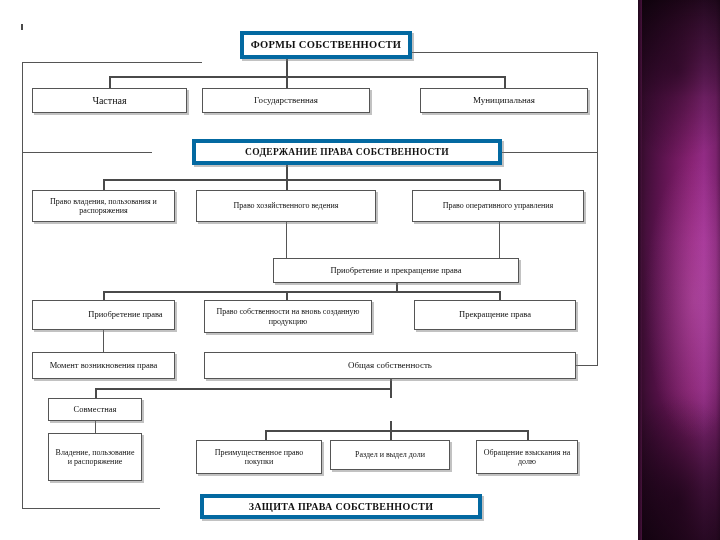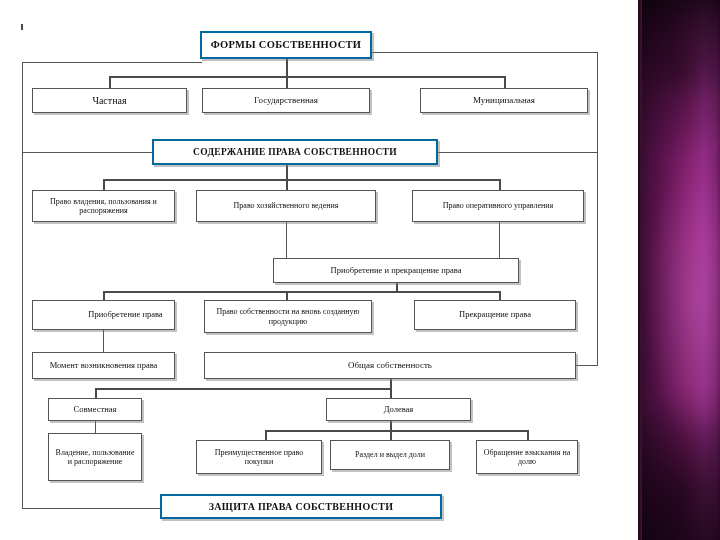--- a/index.html
+++ b/index.html
@@ -84,23 +84,24 @@
     box-shadow: 2px 2px 0 rgba(120,120,120,0.45);
     display: flex;
     align-items: center;
     justify-content: center;
     text-align: center;
     color: #111111;
     line-height: 1.15;
     padding: 2px 4px;
   }
   .node.header {
-    border: 2px solid #0369a1;
+    border: 4px solid #0369a1;
     font-weight: bold;
     letter-spacing: 0.3px;
+    margin-left: 40px;
   }
   .node .lbl {
     display: block;
     width: 100%;
   }
 </style>
 </head>
 <body>
 
 <div id="canvas">
@@ -165,21 +166,21 @@
   <div class="node" style="left:32px; top:88px; width:155px; height:25px; font-size:10px;">
     <span class="lbl">Частная</span>
   </div>
   <div class="node" style="left:202px; top:88px; width:168px; height:25px; font-size:9px;">
     <span class="lbl">Государственная</span>
   </div>
   <div class="node" style="left:420px; top:88px; width:168px; height:25px; font-size:9px;">
     <span class="lbl">Муниципальная</span>
   </div>
 
-  <div class="node header" style="left:152px; top:139px; width:286px; height:26px; font-size:9.5px;">
+  <div class="node header" style="left:152px; top:139px; width:310px; height:26px; font-size:9.5px;">
     <span class="lbl">СОДЕРЖАНИЕ ПРАВА СОБСТВЕННОСТИ</span>
   </div>
 
   <div class="node" style="left:32px; top:190px; width:143px; height:32px; font-size:8px;">
     <span class="lbl">Право владения, пользования и распоряжения</span>
   </div>
   <div class="node" style="left:196px; top:190px; width:180px; height:32px; font-size:8px;">
     <span class="lbl">Право хозяйственного ведения</span>
   </div>
   <div class="node" style="left:412px; top:190px; width:172px; height:32px; font-size:8px;">
@@ -203,23 +204,20 @@
   <div class="node" style="left:32px; top:352px; width:143px; height:27px; font-size:8.5px;">
     <span class="lbl">Момент возникновения права</span>
   </div>
   <div class="node" style="left:204px; top:352px; width:372px; height:27px; font-size:9px;">
     <span class="lbl">Общая собственность</span>
   </div>
 
   <div class="node" style="left:48px; top:398px; width:94px; height:23px; font-size:8.5px;">
     <span class="lbl">Совместная</span>
   </div>
-  <div class="node" style="left:326px; top:398px; width:145px; height:23px; font-size:8.5px;">
-    <span class="lbl">Долевая</span>
-  </div>
 
   <div class="node" style="left:48px; top:433px; width:94px; height:48px; font-size:8px;">
     <span class="lbl">Владение, пользование и распоряжение</span>
   </div>
 
   <div class="node" style="left:196px; top:440px; width:126px; height:34px; font-size:8px;">
     <span class="lbl">Преимущественное право покупки</span>
   </div>
   <div class="node" style="left:330px; top:440px; width:120px; height:30px; font-size:8px;">
     <span class="lbl">Раздел и выдел доли</span>

